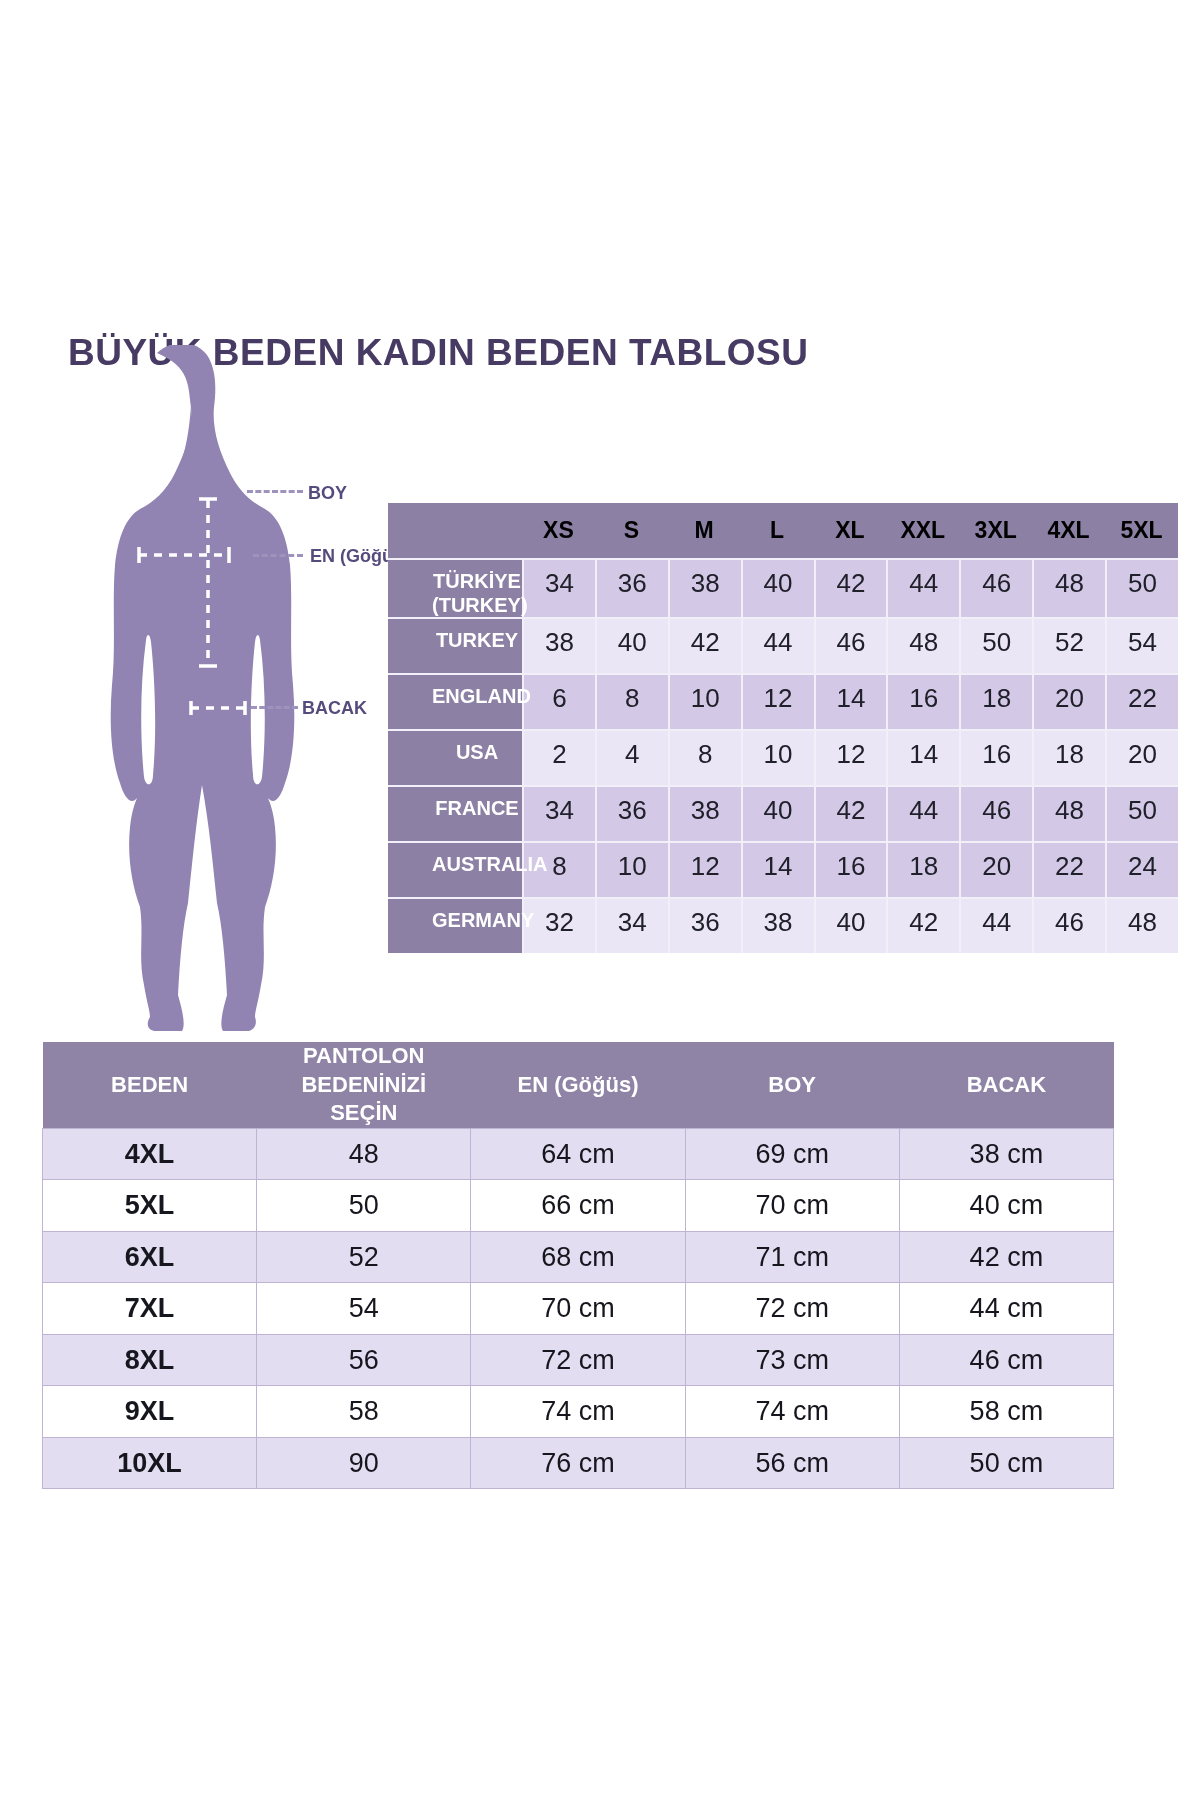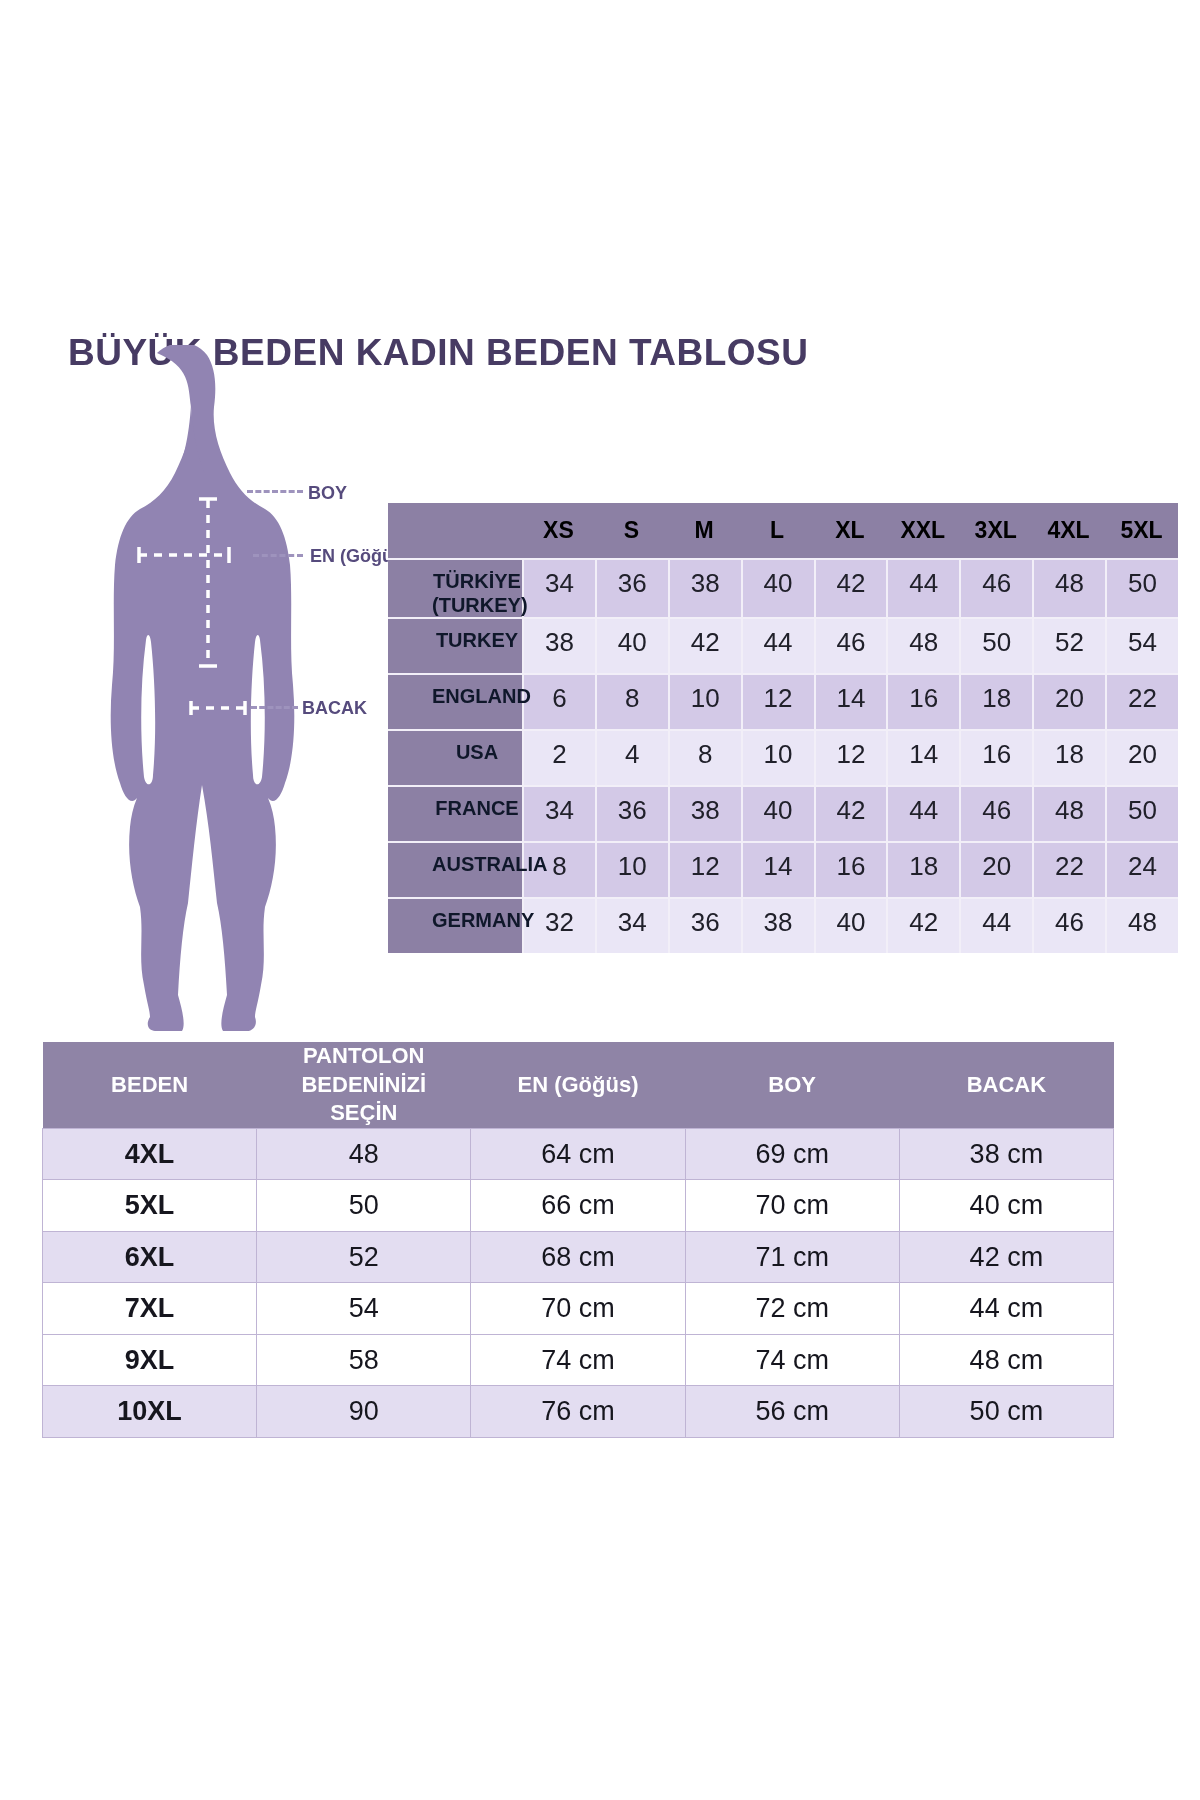--- a/index.html
+++ b/index.html
@@ -40,21 +40,21 @@
     border-collapse:separate; border-spacing:0; table-layout:fixed;
   }
   .intl-table col.lblcol { width:134px; }
   .intl-table thead tr { height:55px; }
   .intl-table thead th {
     background:#8c80a4; color:#000000; font-size:23px; font-weight:bold;
     text-align:center; vertical-align:middle;
   }
   .intl-table tbody tr { height:56px; }
   .intl-table tbody th {
-    background:#8c80a4; color:#0f172a; font-size:20px; font-weight:bold;
+    background:#8c80a4; color:#ffffff; font-size:20px; font-weight:bold;
     text-align:center; vertical-align:top; padding-top:9px; line-height:1.2;
     border-top:2px solid #f2eff8;
     padding-left:44px;
   }
   .intl-table tbody td {
     text-align:center; vertical-align:top; padding-top:8px;
     font-size:26px; color:#20202a;
     border-top:2px solid #f2eff8; border-left:2px solid #f2eff8;
   }
   .intl-table tr.row-med td   { background:#d3c9e7; }
@@ -303,26 +303,33 @@
         <td>71 cm</td>
         <td>42 cm</td>
       </tr>
       <tr class="row-white">
         <th>7XL</th>
         <td>54</td>
         <td>70 cm</td>
         <td>72 cm</td>
         <td>44 cm</td>
       </tr>
+      <tr class="row-lav">
+        <th>8XL</th>
+        <td>56</td>
+        <td>72 cm</td>
+        <td>73 cm</td>
+        <td>46 cm</td>
+      </tr>
       <tr class="row-white">
         <th>9XL</th>
         <td>58</td>
         <td>74 cm</td>
         <td>74 cm</td>
-        <td>48 cm</td>
+        <td>58 cm</td>
       </tr>
       <tr class="row-lav">
         <th>10XL</th>
         <td>90</td>
         <td>76 cm</td>
         <td>56 cm</td>
         <td>50 cm</td>
       </tr>
     </tbody>
 </table>

